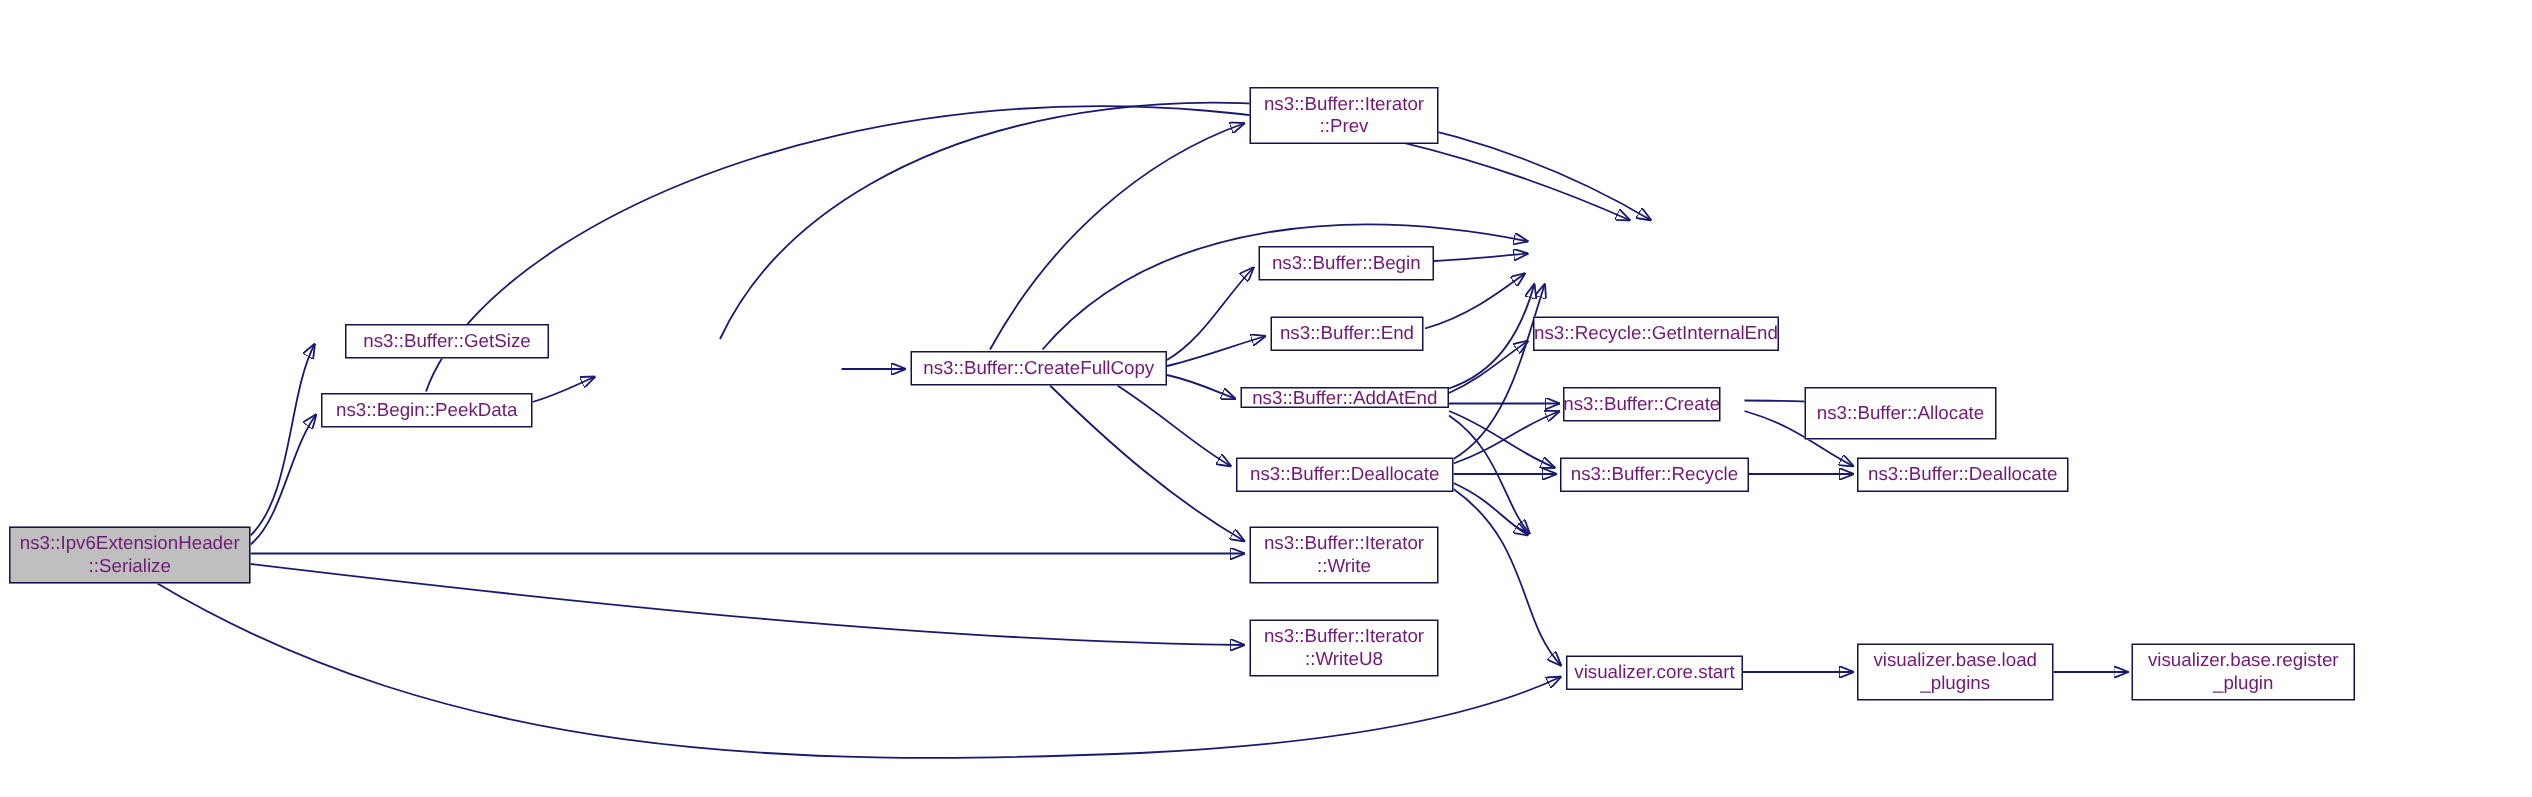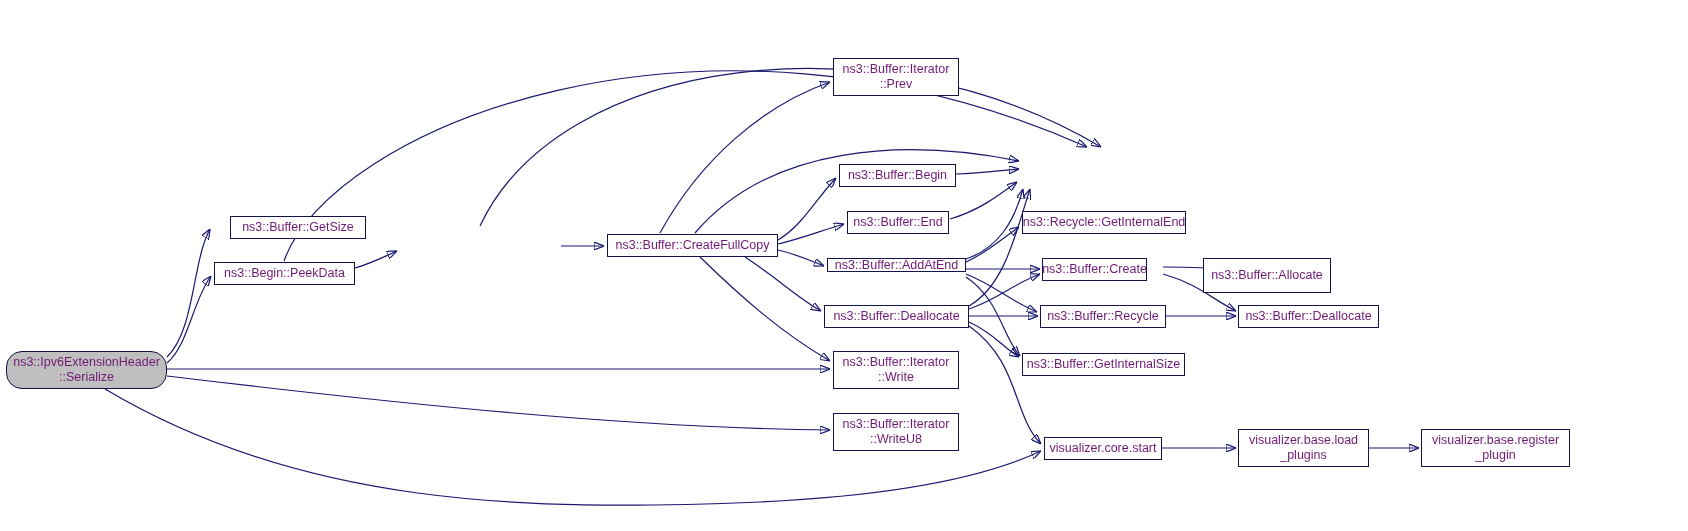--- a/index.html
+++ b/index.html
@@ -9,21 +9,21 @@
   }
   .edges{position:absolute;left:0;top:0;z-index:1;}
   .edges path{fill:none;stroke:#191970;stroke-width:1.2;}
   .node{
     position:absolute;box-sizing:border-box;z-index:2;
     border:1px solid #14144b;background:#ffffff;color:#701a75;
     font-size:12.5px;line-height:15px;
     display:flex;align-items:center;justify-content:center;
     text-align:center;white-space:pre-line;padding:0 2px;cursor:pointer;
   }
-  .node.highlight{background:#bfbfbf;border-radius:16px;}
+  .node.highlight{background:#bfbfbf;}
 </style>
 </head>
 <body>
 
 <div class="canvas">
 
   <svg class="edges" width="1688" height="531">
     <defs>
       <marker id="arrow" viewBox="0 0 10 8" refX="10" refY="4" markerWidth="10" markerHeight="8" markerUnits="userSpaceOnUse" orient="auto">
         <path d="M0,0 L10,4 L0,8 Z" fill="#191970" stroke="none"></path>
@@ -98,21 +98,20 @@
   <div class="node" style="left:824px;top:305px;width:145px;height:23px">ns3::Buffer::Deallocate</div>
 
   <div class="node" style="left:1042px;top:258px;width:105px;height:23px">ns3::Buffer::Create</div>
 
   <div class="node" style="left:1203px;top:258px;width:128px;height:35px">ns3::Buffer::Allocate</div>
 
   <div class="node" style="left:1040px;top:305px;width:126px;height:23px">ns3::Buffer::Recycle</div>
 
   <div class="node" style="left:1238px;top:305px;width:141px;height:23px">ns3::Buffer::Deallocate</div>
 
-  <div class="node" style="left:1022px;top:353px;width:163px;height:23px">ns3::Buffer::GetInternalSize</div>
 
   <div class="node" style="left:833px;top:351px;width:126px;height:38px">ns3::Buffer::Iterator
 ::Write</div>
 
   <div class="node" style="left:833px;top:413px;width:126px;height:38px">ns3::Buffer::Iterator
 ::WriteU8</div>
 
   <div class="node" style="left:1044px;top:437px;width:118px;height:23px">visualizer.core.start</div>
 
   <div class="node" style="left:1238px;top:429px;width:131px;height:38px">visualizer.base.load

